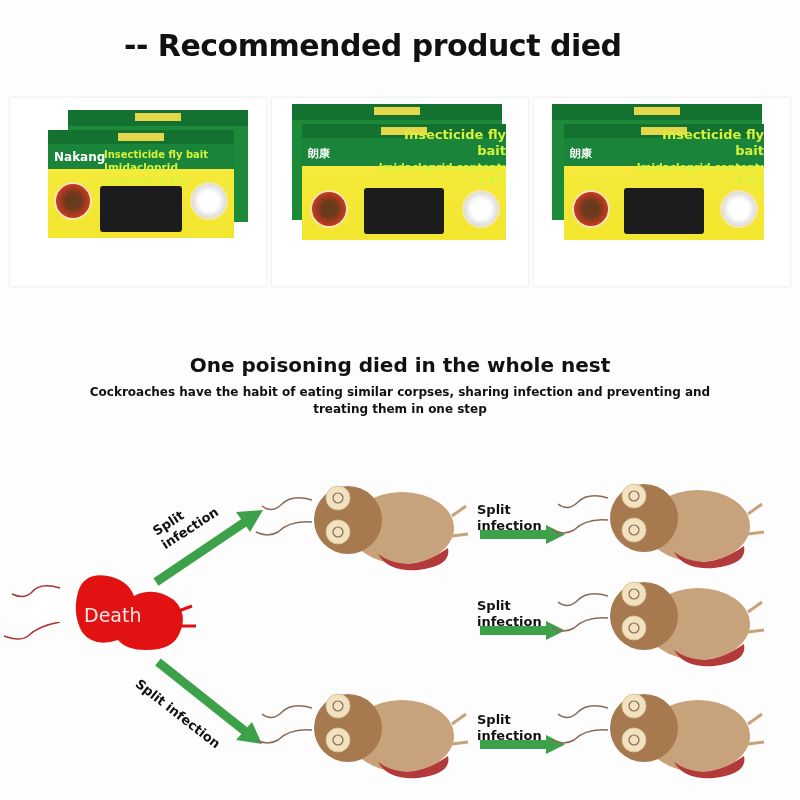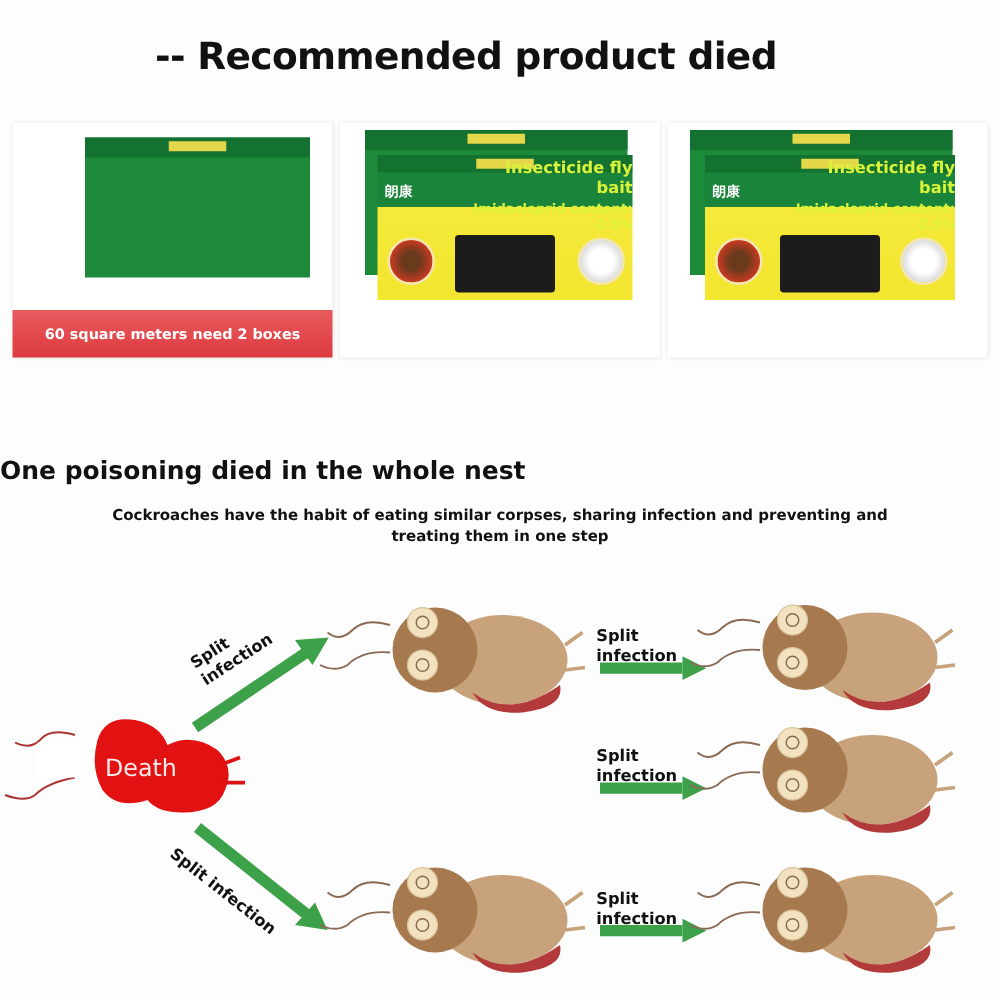--- a/index.html
+++ b/index.html
@@ -31,42 +31,53 @@
     background: linear-gradient(to bottom, #19843a 0%, #19843a 36%, #f5e93a 36%, #f3e62f 100%);
   }
   .box-top { position: absolute; left: 0; top: 0; width: 100%; height: 16px; background: #137230; }
   .box-tab { position: absolute; top: 3px; left: 50%; transform: translateX(-50%); width: 46px; height: 8px; background: #e4d84a; }
   .brand { position: absolute; font-weight: bold; color: #fff; font-size: 12px; }
   .prodtxt { position: absolute; color: #d9f23a; font-weight: bold; text-align: right; line-height: 13px; }
   .tray { position: absolute; background: #1c1c1c; border-radius: 3px; }
   .circle { position: absolute; width: 34px; height: 34px; border-radius: 50%; }
   .c-left { background: radial-gradient(#6a3a1c 30%, #c73a22 70%); border: 2px solid #f3e6b0; }
   .c-right { background: radial-gradient(#fff 40%, #ddd 70%); border: 2px solid #f3e6b0; }
-  .headline { position: absolute; top: 364px; width: 800px; text-align: left; font-size: 20px; font-weight: bold; color: #111; }
-  .subline { position: absolute; top: 404px; left: 80px; width: 640px; text-align: center; font-size: 12px; font-weight: bold; color: #111; line-height: 17px; }
+  .headline { position: absolute; top: 353px; width: 800px; text-align: center; font-size: 20px; font-weight: bold; color: #111; }
+  .subline { position: absolute; top: 384px; left: 80px; width: 640px; text-align: center; font-size: 12px; font-weight: bold; color: #111; line-height: 17px; }
   .arrow-label { position: absolute; font-size: 13px; font-weight: bold; color: #111; line-height: 16px; }
 </style>
 </head>
 <body>
 
 <div class="title">
   <span>-- Recommended product died</span>
 </div>
 
 <div class="cards">
 
   <div class="card" style="left:10px;">
     <div class="card-img">
       <div class="box box-back" style="left:58px;top:12px;width:180px;height:112px;">
         <div class="box-top">
             <div class="box-tab"></div>
           </div>
       </div>
+      <div class="box-face" style="left:38px;top:32px;width:186px;height:108px;">
+        <div class="box-top" style="height:14px;">
+            <div class="box-tab"></div>
+          </div>
+        <div class="brand" style="left:6px;top:20px;font-size:12px;">Nakang</div>
+        <div class="prodtxt" style="left:56px;top:18px;font-size:10px;">Insecticide fly bait</div>
+        <div class="prodtxt" style="left:56px;top:31px;font-size:10.5px;">Imidacloprid</div>
+        <div class="prodtxt" style="left:56px;top:44px;font-size:10.5px;">content: 2.5%</div>
+        <div class="circle c-left" style="left:6px;top:52px;"></div>
+        <div class="circle c-right" style="left:142px;top:52px;"></div>
+        <div class="tray" style="left:52px;top:56px;width:82px;height:46px;"></div>
+      </div>
     </div>
-    <div class="card-label">60 square meters need 2 boxes</div>
   </div>
 
   <div class="card" style="left:272px;">
     <div class="card-img">
       <div class="box box-back" style="left:20px;top:6px;width:210px;height:116px;">
         <div class="box-top">
             <div class="box-tab"></div>
           </div>
       </div>
       <div class="box-face" style="left:30px;top:26px;width:204px;height:116px;">

